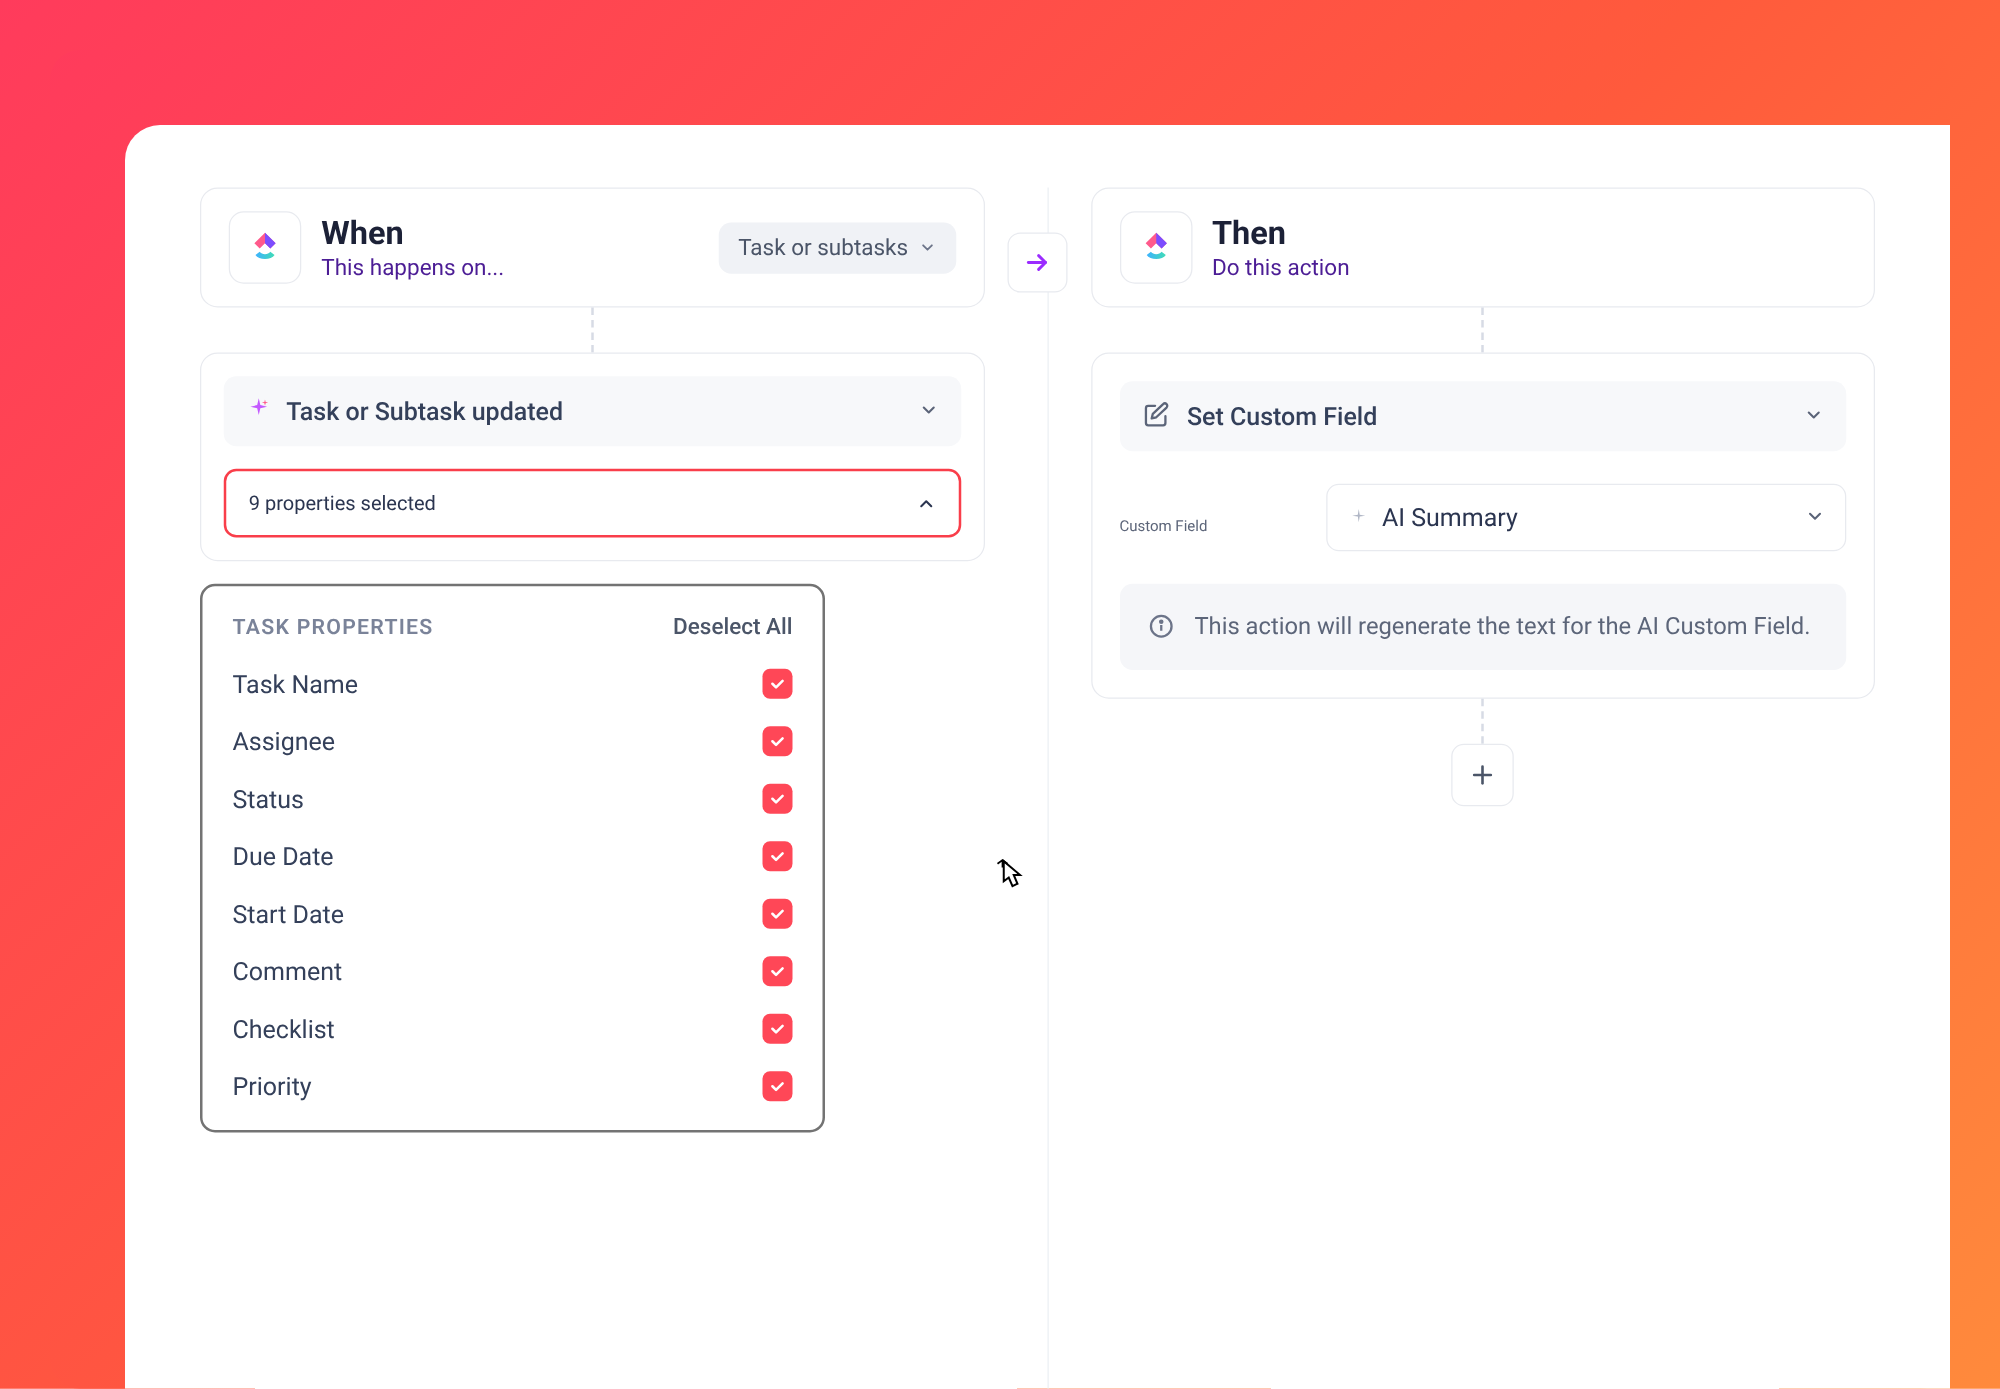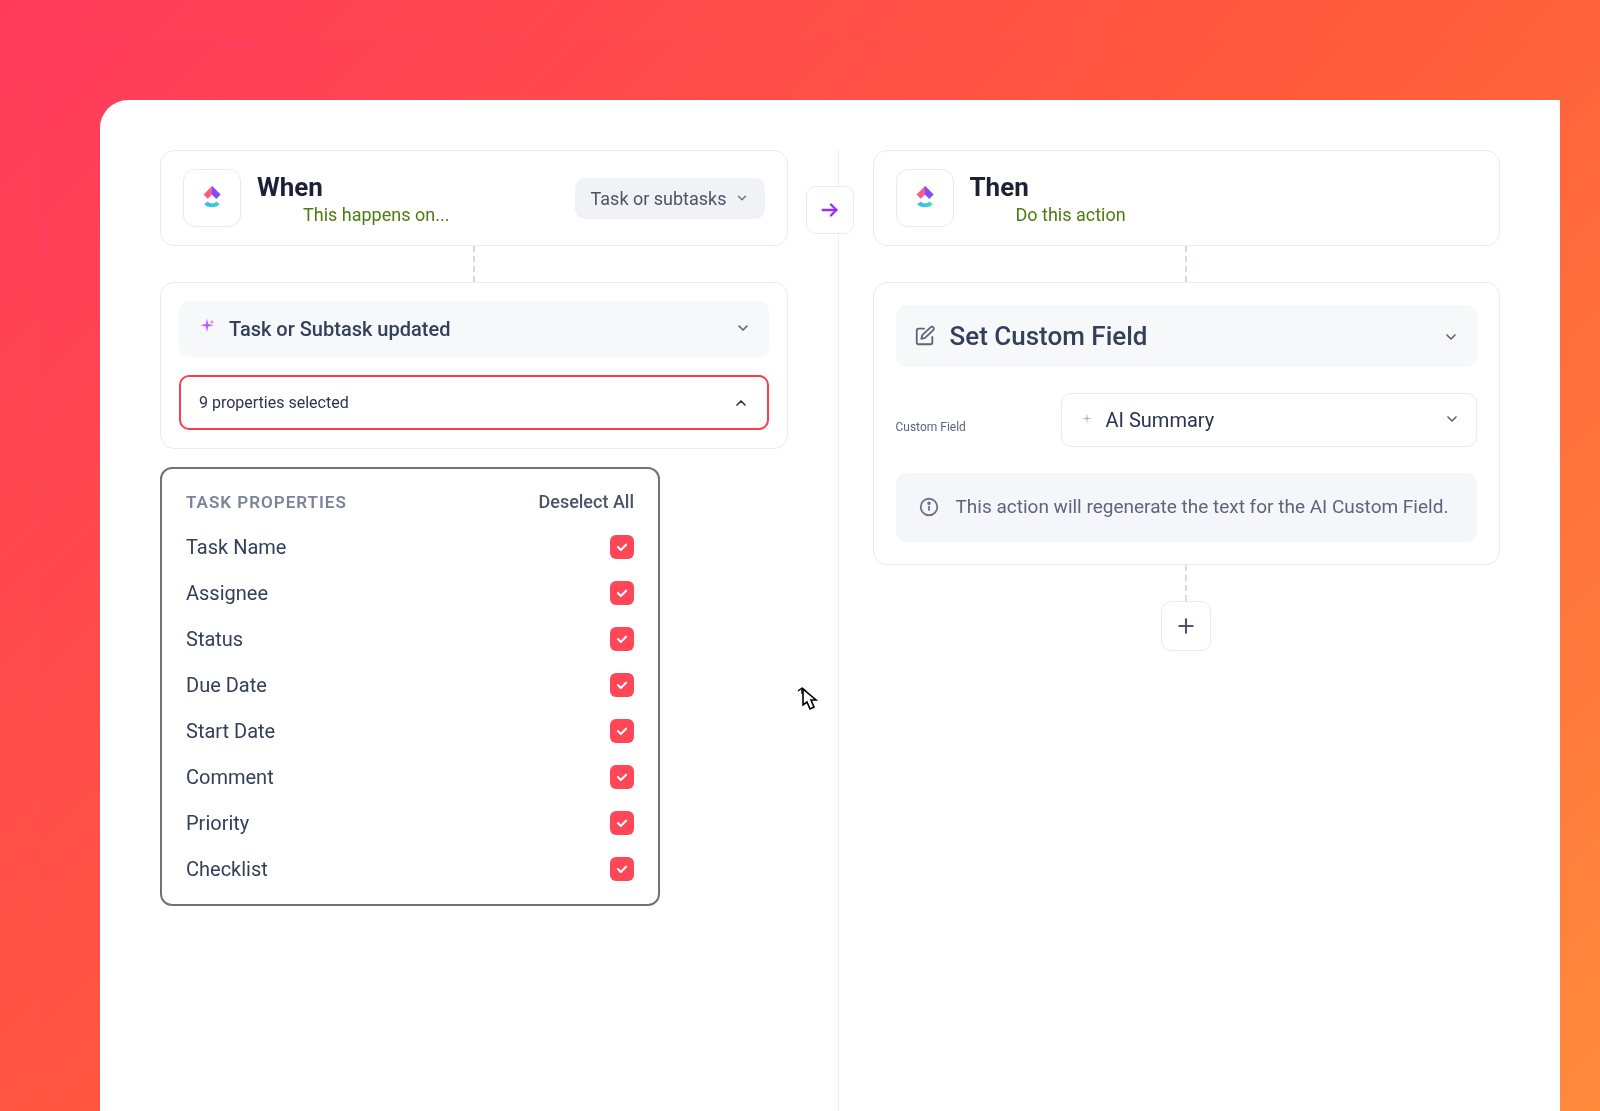--- a/index.html
+++ b/index.html
@@ -59,23 +59,22 @@
       align-items: center;
       justify-content: center;
     }
     .header-text h2 {
       font-size: 26px;
       font-weight: 700;
       color: #1c2137;
     }
     .header-text .sub {
       font-size: 18px;
-      color: #4d7c0f;
+      color: #4c1d95;
       margin-top: 2px;
-      margin-left: 46px;
     }
     .scope-pill {
       margin-left: auto;
       background: #f0f2f6;
       border-radius: 10px;
       padding: 10px 16px;
       display: flex;
       align-items: center;
       gap: 8px;
       color: #4b5568;
@@ -183,24 +182,23 @@
       z-index: 5;
     }
     .action-body {
       padding: 22px;
     }
     .action-select {
       background: #f7f8fa;
       border-radius: 10px;
       padding: 16px 18px;
       display: flex;
-      align-items: center;
       gap: 14px;
       color: #34405a;
-      font-size: 26px;
+      font-size: 20px;
       font-weight: 500;
     }
     .field-row {
       display: flex;
       align-items: center;
       gap: 20px;
       margin-top: 26px;
     }
     .field-label {
       font-size: 12px;
@@ -364,29 +362,29 @@
             </div>
             <div class="prop-row">
               <span>Comment</span>
               <span class="check">
                 <svg width="14" height="14" viewBox="0 0 24 24" fill="none" stroke="#fff" stroke-width="3.5" stroke-linecap="round" stroke-linejoin="round">
                   <polyline points="5 12 10 17 19 8"></polyline>
                 </svg>
               </span>
             </div>
             <div class="prop-row">
+              <span>Checklist</span>
+              <span class="check">
+                <svg width="14" height="14" viewBox="0 0 24 24" fill="none" stroke="#fff" stroke-width="3.5" stroke-linecap="round" stroke-linejoin="round">
+                  <polyline points="5 12 10 17 19 8"></polyline>
+                </svg>
+              </span>
+            </div>
+            <div class="prop-row">
               <span>Priority</span>
-              <span class="check">
-                <svg width="14" height="14" viewBox="0 0 24 24" fill="none" stroke="#fff" stroke-width="3.5" stroke-linecap="round" stroke-linejoin="round">
-                  <polyline points="5 12 10 17 19 8"></polyline>
-                </svg>
-              </span>
-            </div>
-            <div class="prop-row">
-              <span>Checklist</span>
               <span class="check">
                 <svg width="14" height="14" viewBox="0 0 24 24" fill="none" stroke="#fff" stroke-width="3.5" stroke-linecap="round" stroke-linejoin="round">
                   <polyline points="5 12 10 17 19 8"></polyline>
                 </svg>
               </span>
             </div>
           </div>
       </div>
 
       <div class="cursor">

